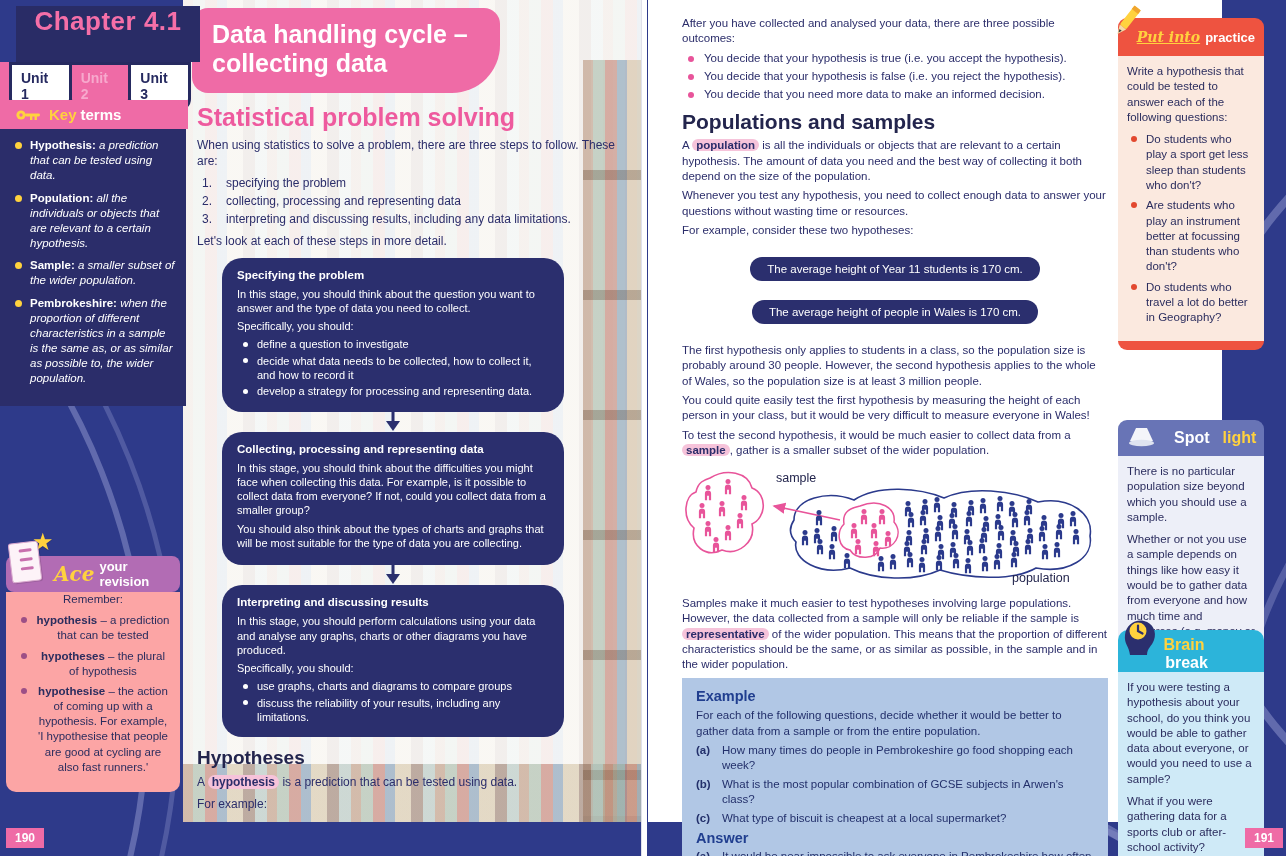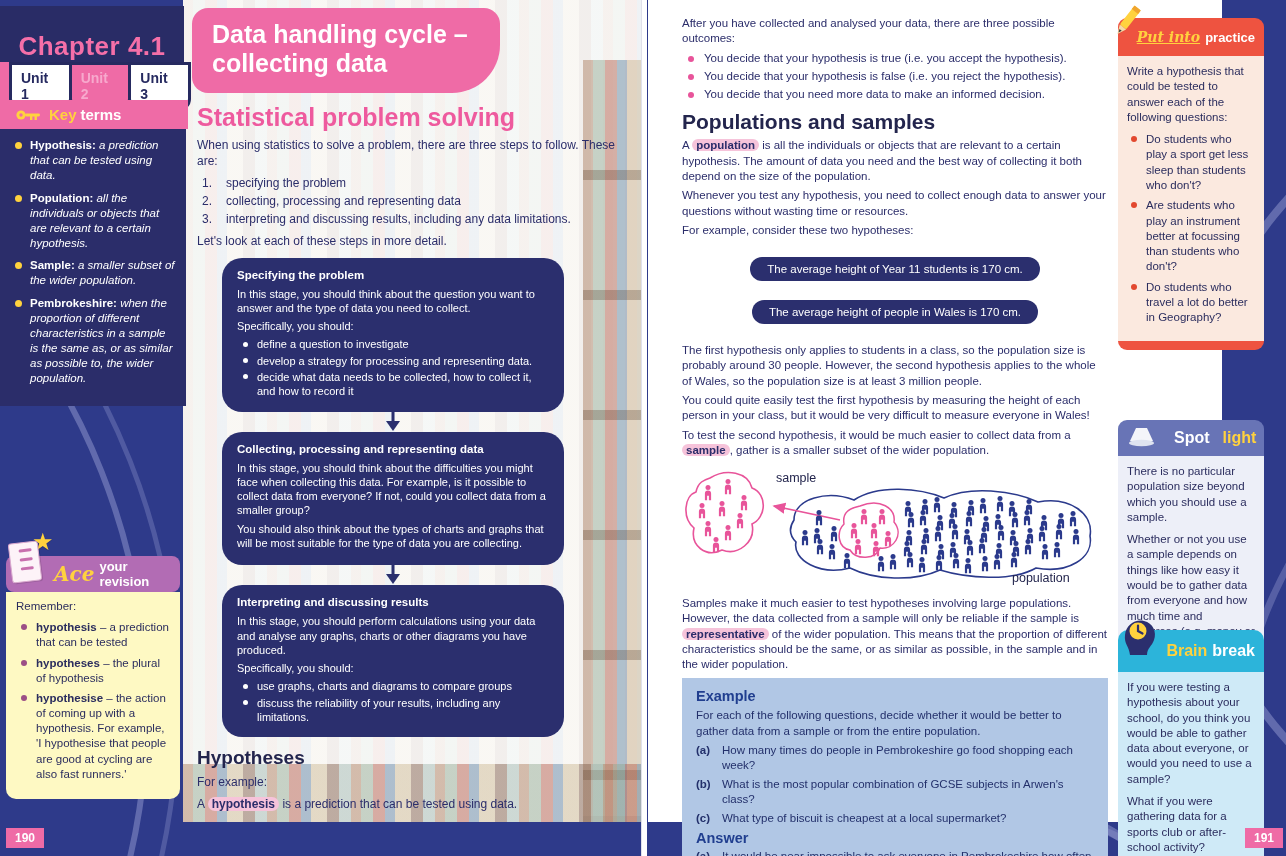--- a/index.html
+++ b/index.html
@@ -30,22 +30,22 @@
   .books { position:absolute; background:
       repeating-linear-gradient(90deg,#a8795a 0 10px,#8fa58d 10px 22px,#b05a48 22px 34px,#5e7f9d 34px 44px,#c8b48e 44px 60px,#7d5a45 60px 72px,#9db3aa 72px 84px); }
   .books.b-all    { inset:0; opacity:.10; }
   .books.b-right  { left:400px; top:60px; width:58px; height:762px; opacity:.45;
       box-shadow: inset 0 -6px 0 rgba(90,60,40,.3); }
   .books.b-bottom { left:0; top:764px; width:458px; height:58px; opacity:.45; }
   .shelves { position:absolute; left:400px; top:60px; width:58px; height:762px; opacity:.35;
       background: repeating-linear-gradient(180deg, transparent 0 110px, rgba(80,55,35,.8) 110px 120px); }
 
   
-  .chapter-box { position:absolute; left:0; top:6px; width:184px; height:56px; background:#292c66; z-index:4;
-      display:flex; align-items:flex-end; justify-content:center; }
+  .chapter-box { position:absolute; left:16px; top:6px; width:184px; height:56px; background:#292c66; z-index:4;
+      display:flex; align-items:flex-start; justify-content:center; }
   .chapter-box span { color:#f56fa8; font-size:26px; font-weight:800; letter-spacing:.5px; }
   .tab-band { position:absolute; left:0; top:62px; width:188px; height:38px; background:#ef6ba6; z-index:4; display:flex; align-items:flex-start; padding-left:9px; }
   .tab { font-size:14px; font-weight:800; padding:5px 9px 6px; border:3px solid #262a60; border-radius:0 0 12px 12px; margin-right:-3px; }
   .tab.active { background:#ffffff; color:#262a60; }
   .tab.inactive { background:#ef6ba6; color:#f7a9cd; }
   .keyterms-band { position:absolute; left:0; top:100px; width:188px; height:29px; background:#ef6ba6; z-index:4;
       display:flex; align-items:center; padding-left:16px; gap:7px; }
   .keyterms-band .kt-key { color:#ffd23e; font-weight:800; font-size:15px; }
   .keyterms-band .kt-terms { color:#ffffff; font-weight:800; font-size:15px; margin-left:-3px; }
   .keyterms-box { position:absolute; left:0; top:129px; width:186px; background:#2b2d6a; z-index:4; padding:9px 10px 12px 8px; }
@@ -79,21 +79,21 @@
 
   
   .ace { position:absolute; left:6px; top:556px; width:174px; z-index:4; }
   .ace-header { position:relative; height:36px; background:#b26cb4; border-radius:8px; display:flex; align-items:center; padding-left:48px; }
   .ace-script { font-family:"DejaVu Serif", serif; font-style:italic; font-weight:bold; color:#ffd23e; font-size:20px; margin-right:5px; }
   .ace-rest { color:#fff; font-weight:800; font-size:13px; }
   .ace-pad { position:absolute; left:4px; top:-14px; width:30px; height:40px; background:#fdf3f8; border:1.5px solid #d9a9ce; border-radius:3px; transform:rotate(-7deg);
       box-shadow:1px 1px 0 rgba(0,0,0,.12); }
   .ace-pad i { display:block; height:3px; background:#c86fae; margin:6px 6px 0 9px; border-radius:2px; }
   .ace-star { position:absolute; left:26px; top:-26px; color:#ffd23e; font-size:24px; line-height:1; text-shadow:0 1px 0 rgba(0,0,0,.15); }
-  .ace-body { background:#fef9c3; border-radius:0 0 10px 10px; padding:7px 10px 12px; font-size:11.5px; line-height:1.32; color:#2b2d5e; }
+  .ace-body { background:#fca5a5; border-radius:0 0 10px 10px; padding:0 10px 12px; font-size:11.5px; line-height:1.32; color:#2b2d5e;text-align:center; }
   .ace-body .remember { margin-bottom:6px; }
   .abullet { position:relative; padding-left:20px; margin:5px 0; }
   .abullet::before { content:""; position:absolute; left:5px; top:4px; width:6px; height:6px; border-radius:50%; background:#9c4f86; }
   .abullet b { font-weight:800; }
 
   .pagenum { position:absolute; background:#ef6ba6; color:#fff; font-weight:800; font-size:12px; padding:3px 9px; z-index:7; }
   .pagenum.pn-left  { left:6px;   top:828px; }
   .pagenum.pn-right { left:1245px; top:828px; }
 
   
@@ -129,21 +129,21 @@
   .spot { top:420px; }
   .spot-header { position:relative; height:36px; background:#6874b6; border-radius:9px 9px 0 0;
       display:flex; align-items:center; padding-left:8px; gap:18px; }
   .spot-a { color:#fff; font-weight:800; font-size:16px; }
   .spot-b { color:#ffd23e; font-weight:800; font-size:16px; margin-left:-5px; }
   .spot-body { background:#edeff8; border-radius:0 0 9px 9px; position:relative; }
   .spot-body::after { content:""; position:absolute; right:-1px; bottom:-1px; border:10px solid transparent; border-right:10px solid #2e3a8a; border-bottom:10px solid #2e3a8a; }
 
   .brain { top:630px; }
   .brain-header { position:relative; height:42px; background:#2cb4da; border-radius:10px 10px 0 0;
-      display:flex; align-items:center; justify-content:flex-end; padding-right:9px; }
+      display:flex; align-items:center; justify-content:flex-end; padding-right:9px;flex-direction:column; }
   .brain-a { color:#ffd23e; font-weight:800; font-size:16px; margin-right:5px; }
   .brain-b { color:#fff; font-weight:800; font-size:16px; }
   .brain-icon { position:absolute; left:2px; top:-14px; }
   .brain-body { background:#cfeaf7; border-radius:0 0 10px 10px; }
 </style>
 </head>
 <body>
 
 <div class="swish s1"></div>
 <div class="swish s2"></div>
@@ -221,42 +221,42 @@
         <span>interpreting and discussing results, including any data limitations.</span>
       </div>
     <div class="p">Let's look at each of these steps in more detail.</div>
 
     <div class="flow-wrap">
       <div class="flowbox">
         <div class="ft">Specifying the problem</div>
         <p>In this stage, you should think about the question you want to answer and the type of data you need to collect.</p>
         <p>Specifically, you should:</p>
         <div class="fbullet">define a question to investigate</div>
+        <div class="fbullet">decide what data needs to be collected, how to collect it, and how to record it</div>
         <div class="fbullet">develop a strategy for processing and representing data.</div>
-        <div class="fbullet">decide what data needs to be collected, how to collect it, and how to record it</div>
       </div>
       <div class="flow-arrow"></div>
       <div class="flowbox">
         <div class="ft">Collecting, processing and representing data</div>
         <p>In this stage, you should think about the difficulties you might face when collecting this data. For example, is it possible to collect data from everyone? If not, could you collect data from a smaller group?</p>
         <p>You should also think about the types of charts and graphs that will be most suitable for the type of data you are collecting.</p>
       </div>
       <div class="flow-arrow"></div>
       <div class="flowbox">
         <div class="ft">Interpreting and discussing results</div>
         <p>In this stage, you should perform calculations using your data and analyse any graphs, charts or other diagrams you have produced.</p>
         <p>Specifically, you should:</p>
         <div class="fbullet">use graphs, charts and diagrams to compare groups</div>
         <div class="fbullet">discuss the reliability of your results, including any limitations.</div>
       </div>
     </div>
 
     <div class="h-dark">Hypotheses</div>
+    <div class="p"><span>A </span><span class="hl">hypothesis</span><span> is a prediction that can be tested using data.</span></div>
     <div class="p">For example:</div>
-    <div class="p"><span>A </span><span class="hl">hypothesis</span><span> is a prediction that can be tested using data.</span></div>
 
   </div>
 </div>
 
 <div class="page page-right">
   <div class="pr-main">
     <div class="p">After you have collected and analysed your data, there are three possible outcomes:</div>
     <div class="pbullet">You decide that your hypothesis is true (i.e. you accept the hypothesis).</div>
     <div class="pbullet">You decide that your hypothesis is false (i.e. you reject the hypothesis).</div>
     <div class="pbullet">You decide that you need more data to make an informed decision.</div>

